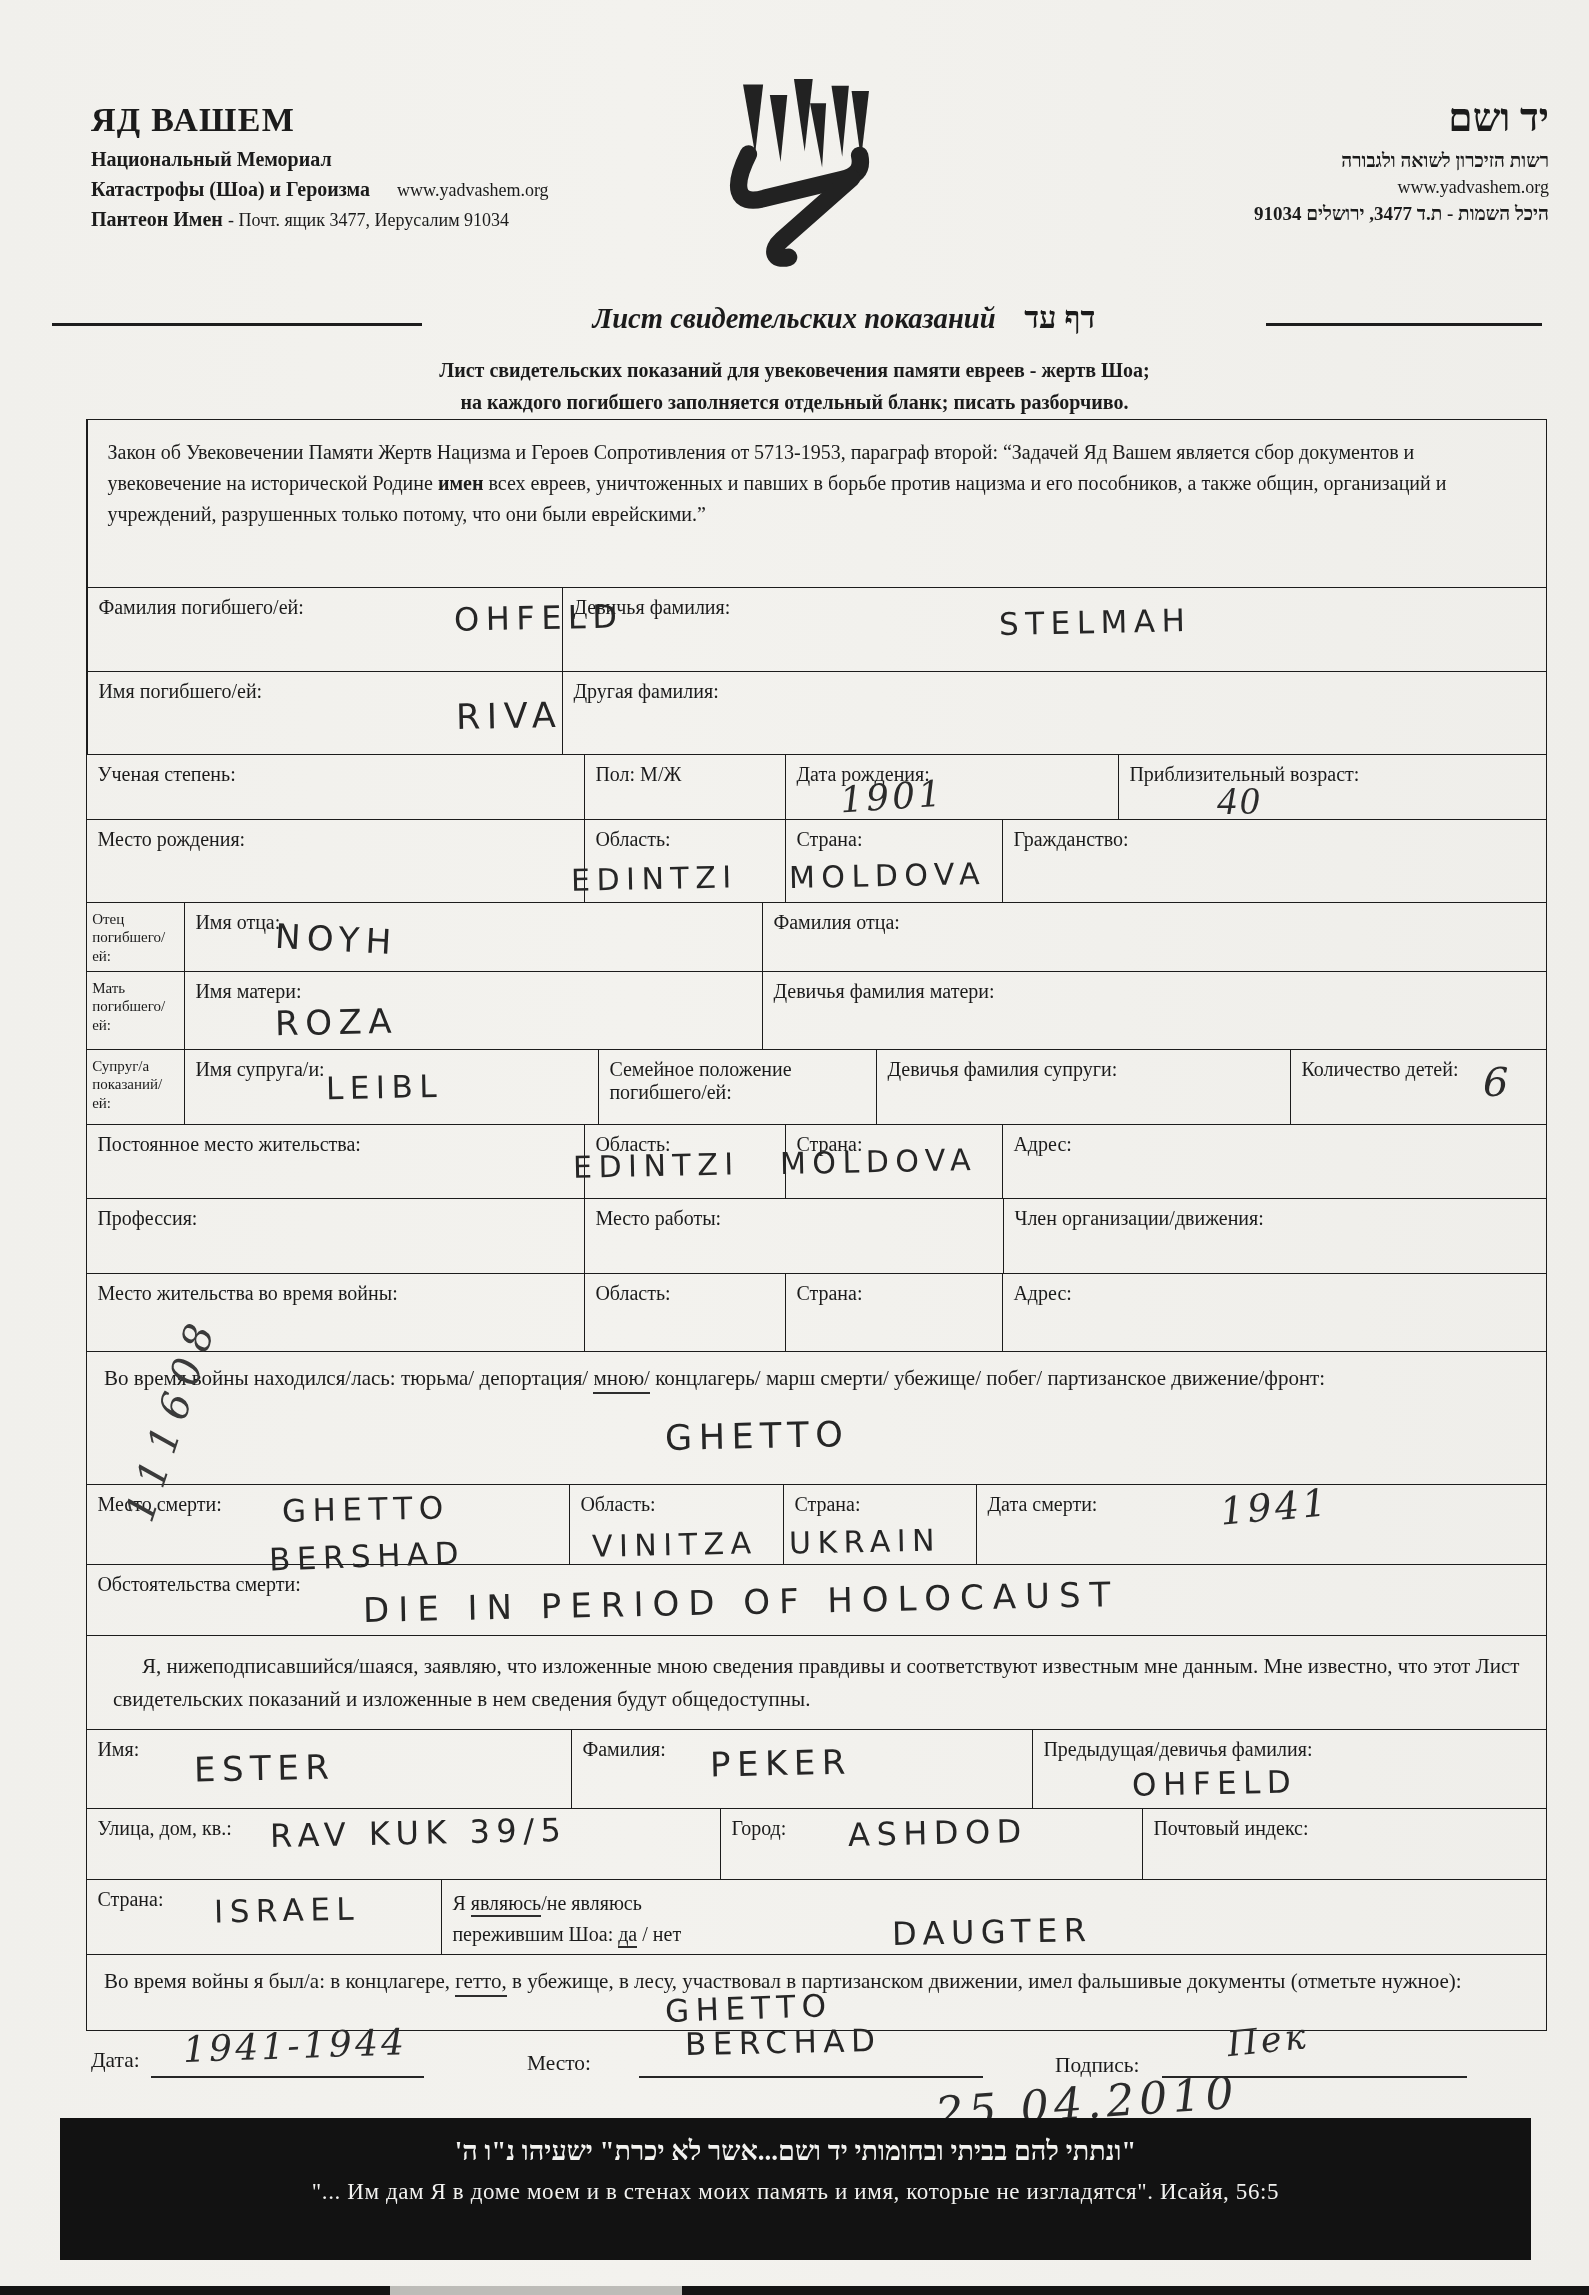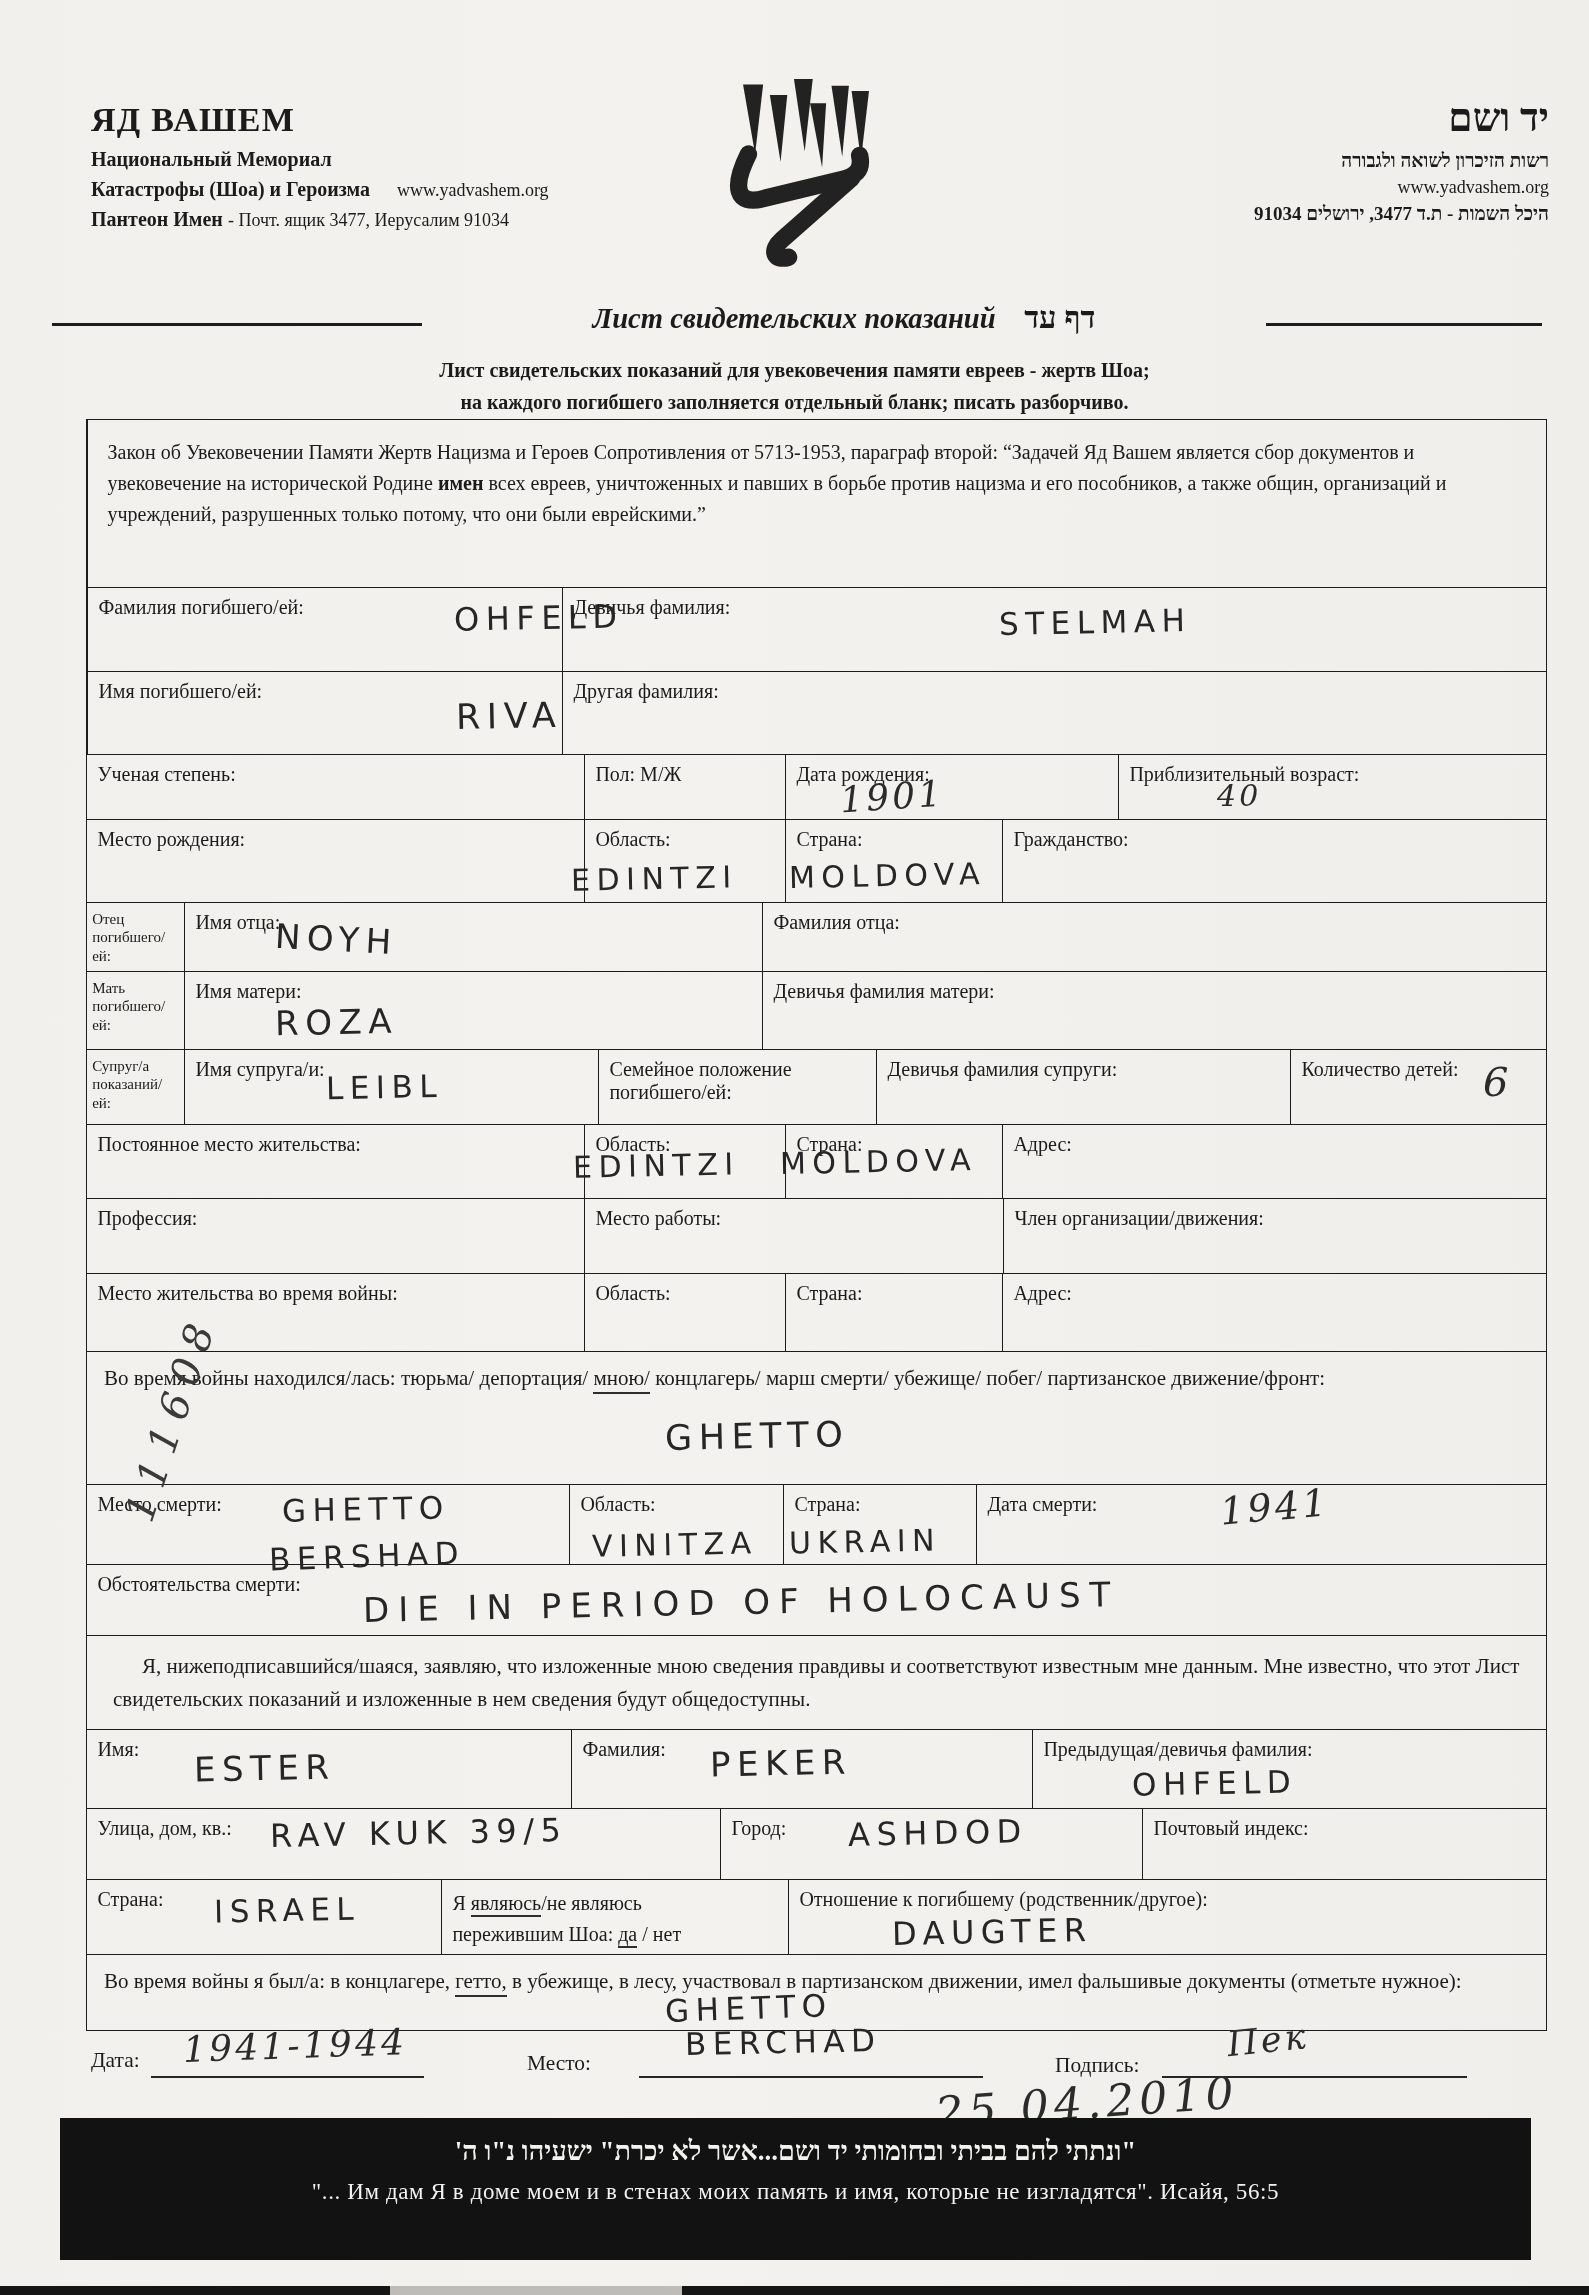--- a/index.html
+++ b/index.html
@@ -201,35 +201,34 @@
       <div class="c" style="width:422px;"><span>Город:</span></div>
       <div class="c" style="flex:1;"><span>Почтовый индекс:</span></div>
     </div>
 
     <div class="r" style="height:75px;">
       <div class="c nb" style="width:354px;"><span>Страна:</span></div>
       <div class="c" style="width:347px;line-height:1.55;">
         <span>Я </span><span class="hand-u">являюсь</span><span>/не являюсь</span><br>
         <span>пережившим Шоа: </span><span class="hand-u">да</span><span> / нет</span>
       </div>
-      <div class="c" style="flex:1;"><span>Отношение к погибшему (родственник/другое):</span></div>
     </div>
 
     <div class="r" style="height:75px;">
       <div class="c nb wrapcell" style="flex:1;">
         <span>Во время войны я был/а: в концлагере, </span><span class="hand-u">гетто,</span><span> в убежище, в лесу, участвовал в партизанском движении, имел фальшивые документы (отметьте нужное):</span>
       </div>
     </div>
 
     <div>
       <span class="hw" style="left:367px;top:179px;font-size:32px;">OHFELD</span>
       <span class="hw" style="left:912px;top:184px;font-size:31px;">STELMAH</span>
       <span class="hw" style="left:369px;top:276px;font-size:35px;">RIVA</span>
       <span class="cur" style="left:753px;top:356px;font-size:36px;transform:rotate(-4deg);">1901</span>
-      <span class="cur" style="left:1130px;top:358px;font-size:30px;">40</span>
+      <span class="cur" style="left:1130px;top:358px;font-size:39px;font-family:Liberation Serif, serif;">40</span>
       <span class="hw" style="left:484px;top:441px;font-size:30px;">EDINTZI</span>
       <span class="hw" style="left:702px;top:438px;font-size:30px;">MOLDOVA</span>
       <span class="hw" style="left:188px;top:499px;font-size:34px;transform:rotate(3deg);">NOYH</span>
       <span class="hw" style="left:188px;top:582px;font-size:34px;">ROZA</span>
       <span class="hw" style="left:239px;top:649px;font-size:31px;">LEIBL</span>
       <span class="cur" style="left:1396px;top:639px;font-size:40px;">6</span>
       <span class="hw" style="left:486px;top:728px;font-size:30px;">EDINTZI</span>
       <span class="hw" style="left:693px;top:724px;font-size:30px;">MOLDOVA</span>
       <span class="hw" style="left:578px;top:996px;font-size:35px;">GHETTO</span>
       <span class="hw" style="left:195px;top:1071px;font-size:31px;">GHETTO</span>

